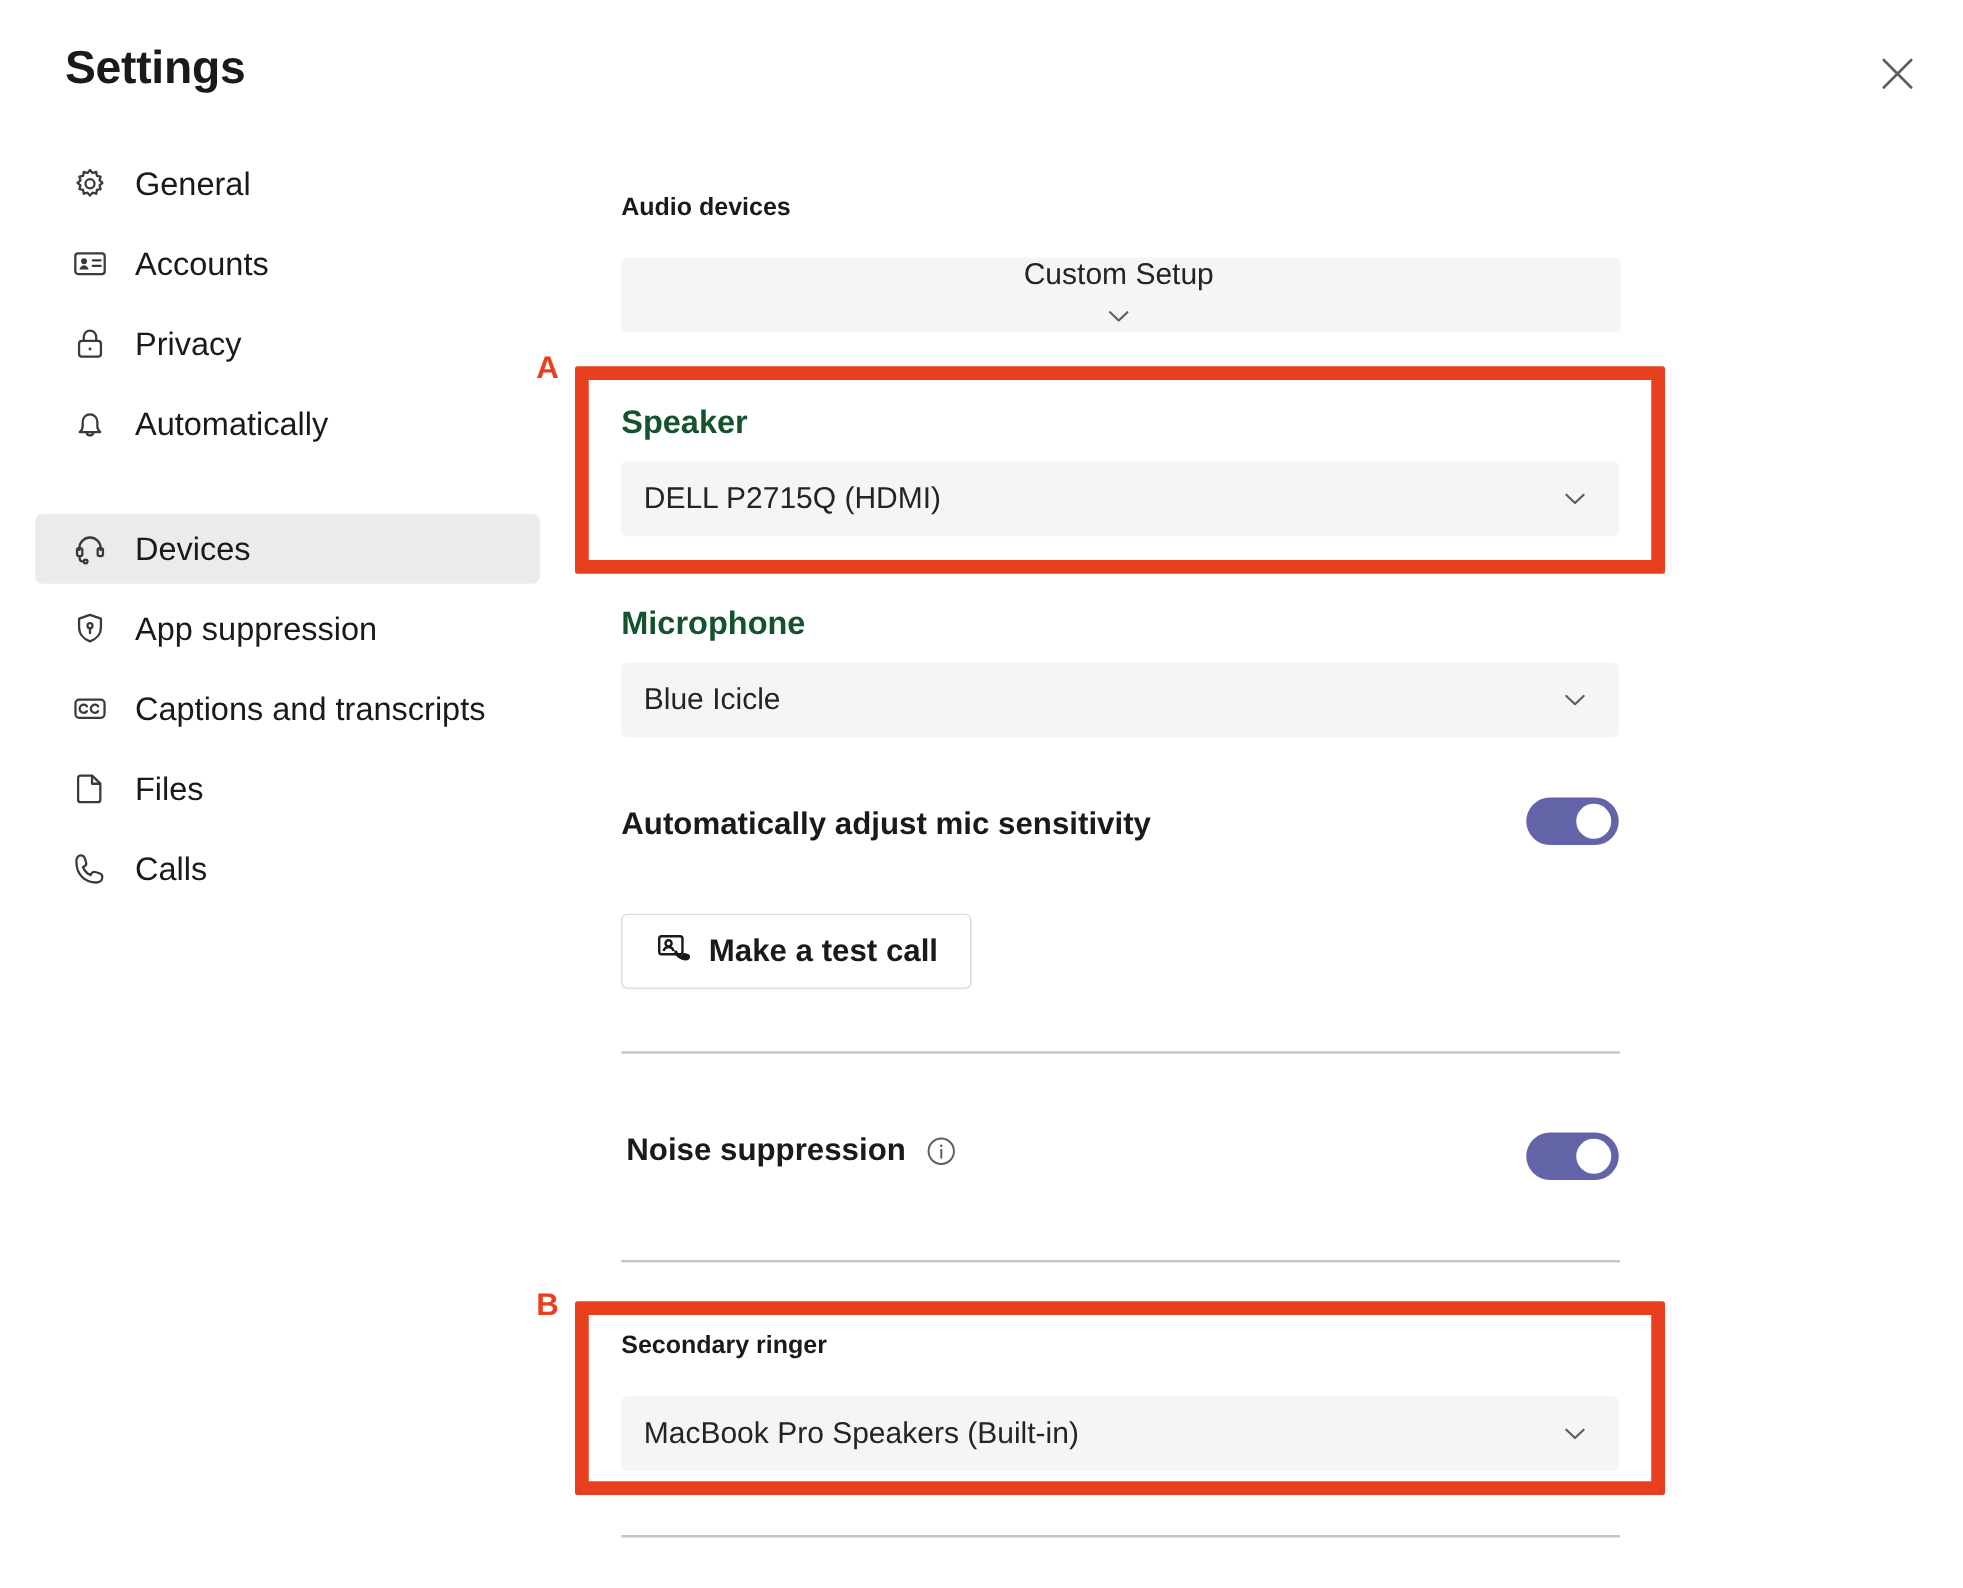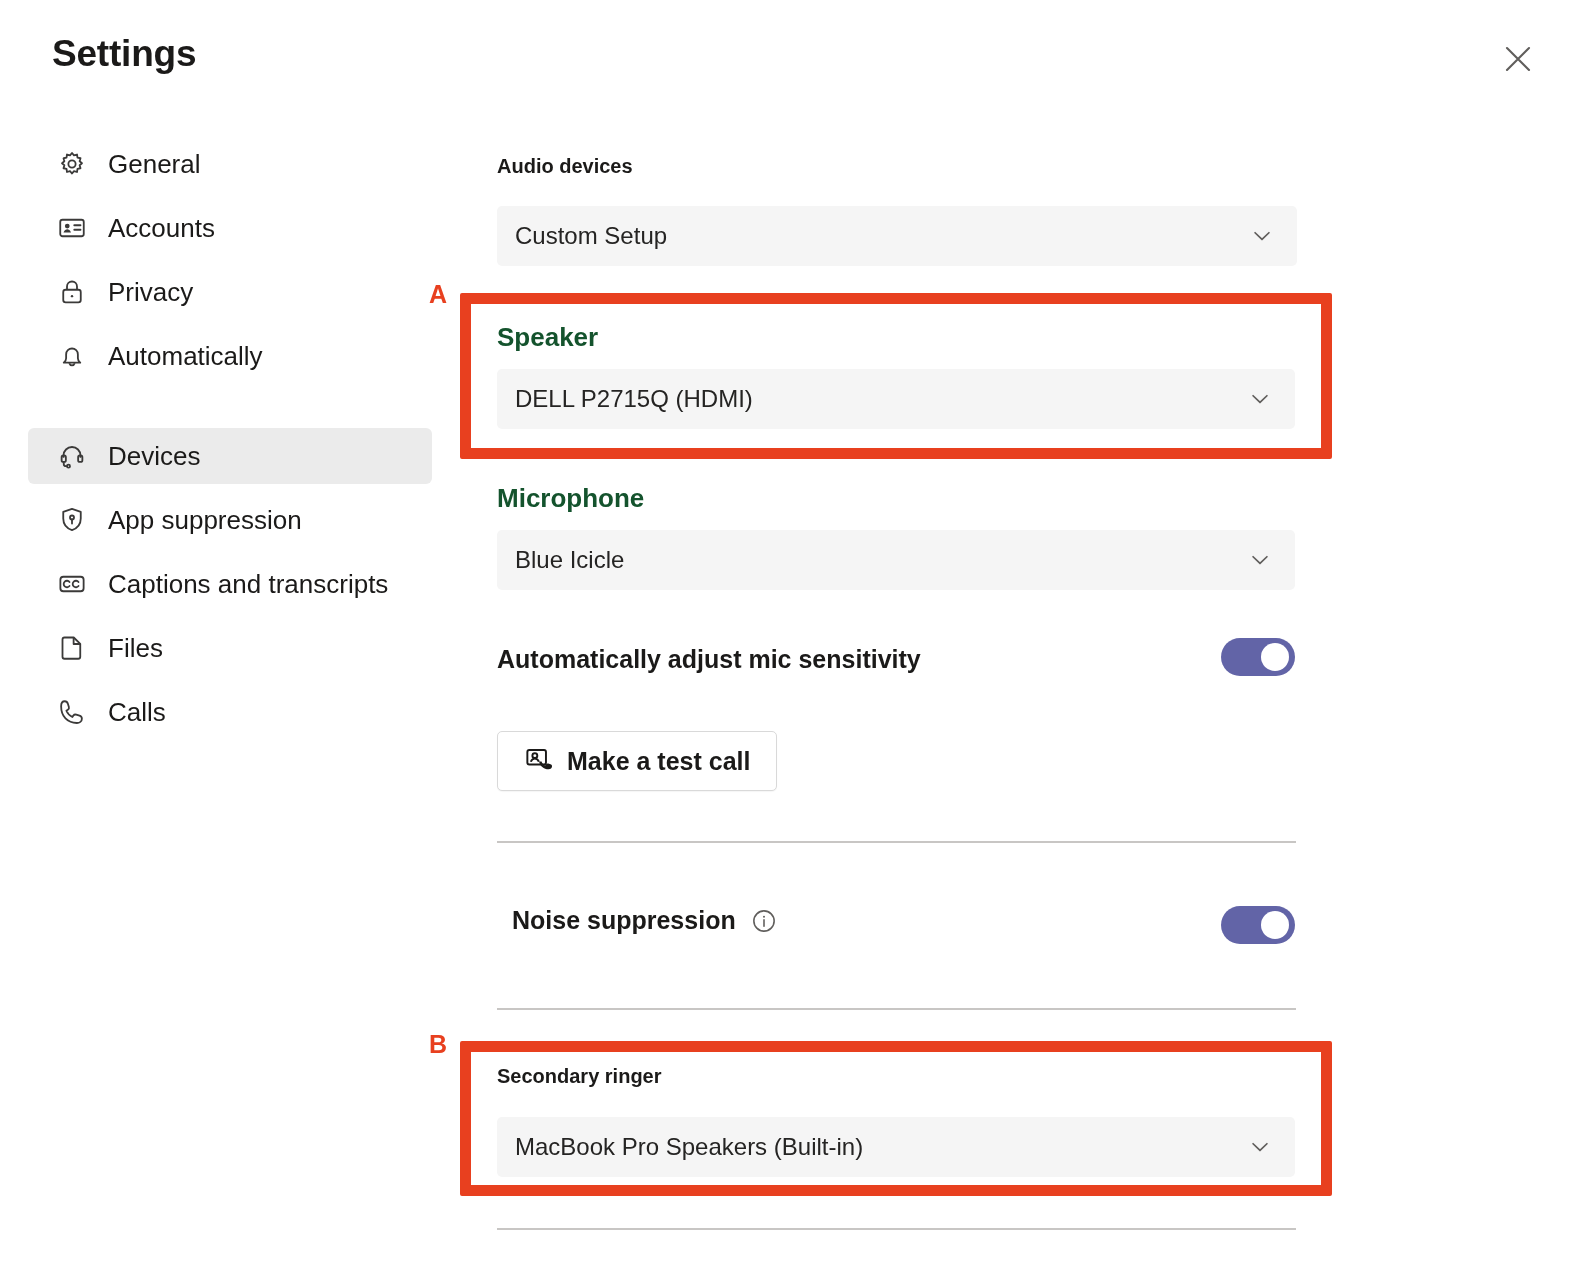--- a/index.html
+++ b/index.html
@@ -43,21 +43,21 @@
     border-radius: 4px;
     background: transparent;
     border: none;
   }
   .close-btn svg { display: block; }
 
   
   .sidebar {
     position: absolute;
     left: 28px;
-    top: 136px;
+    top: 119px;
     width: 404px;
   }
 
   .nav-item {
     display: flex;
     align-items: center;
     height: 56px;
     padding-left: 28px;
     border-radius: 6px;
     cursor: pointer;
@@ -306,21 +306,21 @@
         </svg>
       </span>
       <span class="nav-label">Calls</span>
     </div>
   </nav>
 
   <div>
 
     <div class="section-heading" style="left:497px; top:155px;">Audio devices</div>
 
-    <div class="dropdown" style="left:497px; top:206px; width:800px;">
+    <div class="dropdown" style="left:497px; top:206px; width:800px;flex-direction:column;">
       <span class="dropdown-value">Custom Setup</span>
       <span class="chevron">
         <svg width="26" height="26" viewBox="0 0 24 24" fill="none">
           <path d="M5.6 9 L12 15.2 L18.4 9" stroke="#605e5c" stroke-width="1.6" stroke-linecap="round" stroke-linejoin="round"></path>
         </svg>
       </span>
     </div>
 
     <div>
       <div class="field-label" style="left:497px; top:322px;">Speaker</div>
@@ -360,21 +360,21 @@
           <circle cx="8.4" cy="9" r="1.9"></circle>
           <path d="M5.3 13.8 c0.5 -1.7 1.8 -2.5 3.1 -2.5 s2.6 0.8 3.1 2.5"></path>
           <path d="M13.6 13.5 c0.3 1.4 1.4 2.6 2.8 3.1 l0.9 -1.1 c0.4 -0.5 0.9 -0.6 1.5 -0.4 l1.7 0.6 c0.8 0.3 1.2 0.8 1.2 1.6 c0 1.4 -1.2 2.3 -2.6 2.3 c-3.9 0 -7.3 -3 -7.3 -6.1" fill="#1b1a19" stroke="none"></path>
         </svg>
       </span>
       <span class="test-call-label">Make a test call</span>
     </div>
 
     <hr class="divider" style="left:497px; top:841px; width:799px;">
 
-    <div class="toggle-row-label" style="left:512px; top:906px;">
+    <div class="toggle-row-label" style="left:501px; top:906px;">
       <span>Noise suppression</span>
       <span class="info-icon">
         <svg width="28" height="28" viewBox="0 0 24 24" fill="none" stroke="#605e5c" stroke-width="1.35">
           <circle cx="12" cy="12" r="8.7"></circle>
           <circle cx="12" cy="8.3" r="0.85" fill="#605e5c" stroke="none"></circle>
           <path d="M12 11 v5.4" stroke-linecap="round"></path>
         </svg>
       </span>
     </div>
     <button class="toggle" style="left:1221px; top:906px;">

